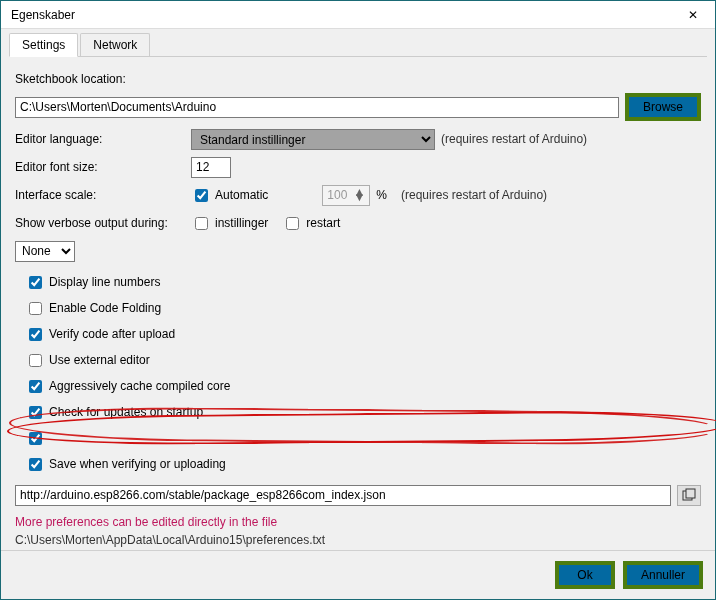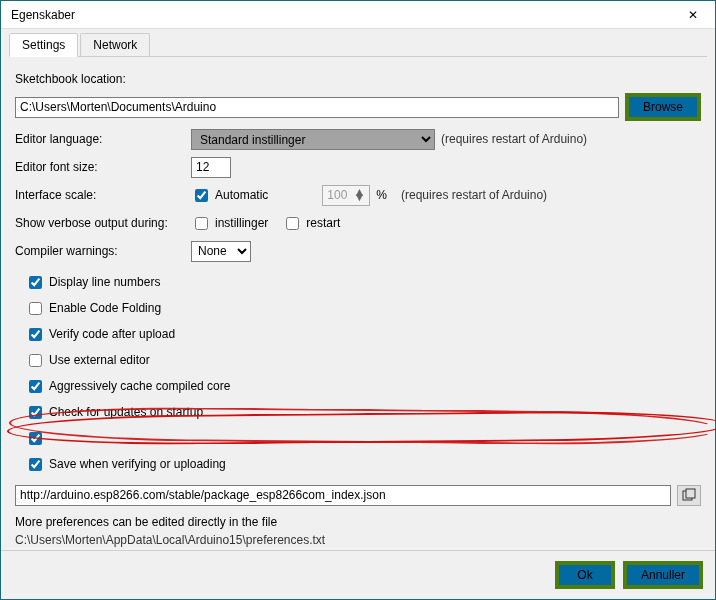--- a/index.html
+++ b/index.html
@@ -75,21 +75,21 @@
     background: #fff; color: #888; display: inline-flex; align-items: center; margin-left: 48px;
   }
   .spinner.disabled { color: #999; background: #f4f4f4; }
   .spinner .spin-arrows { margin-left: auto; display: flex; flex-direction: column; line-height: 5px; font-size: 7px; color: #666;}
 
   .chk-row { display: flex; align-items: center; gap: 4px; min-height: 22px; }
   .chk-indent { padding-left: 10px; }
   input[type=checkbox] { width: 13px; height: 13px; accent-color: #0a6fb1;}
 
   .hint { color: #333; }
-  .muted { color: #000000; }
+  .muted { color: #be185d; }
 
   .urls-btn {
     width: 24px; height: 21px; border: 1px solid #adadad; background: #e1e1e1;
     display: flex; align-items: center; justify-content: center; cursor: pointer;
   }
 
   .footer {
     display: flex; justify-content: flex-end; gap: 8px;
     padding: 10px 12px; border-top: 1px solid #d0d0d0;
     background: #f0f0f0;
@@ -184,21 +184,20 @@
         <input type="checkbox" style="">
         <span>instillinger</span>
       </label>
       <label class="chk-row" style="margin-left:8px">
         <input type="checkbox" style="">
         <span>restart</span>
       </label>
     </div>
 
     <div class="row">
-      <span class="label-col">Compiler warnings:</span>
       <select class="small-combo">
         <option>None</option>
       </select>
     </div>
 
     <div style="height:4px"></div>
 
     <label class="chk-row chk-indent">
       <input type="checkbox" checked="" style="">
       <span>Display line numbers</span>

